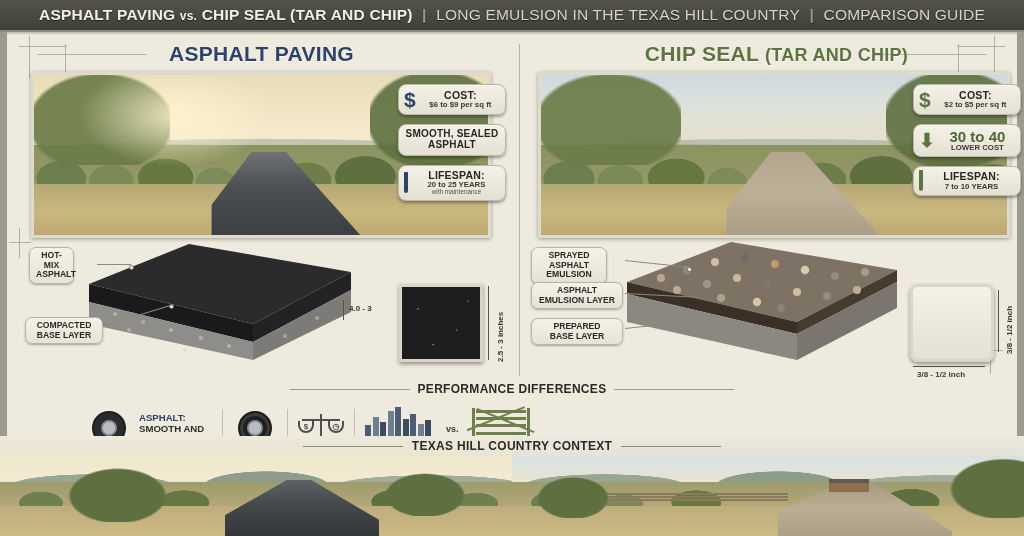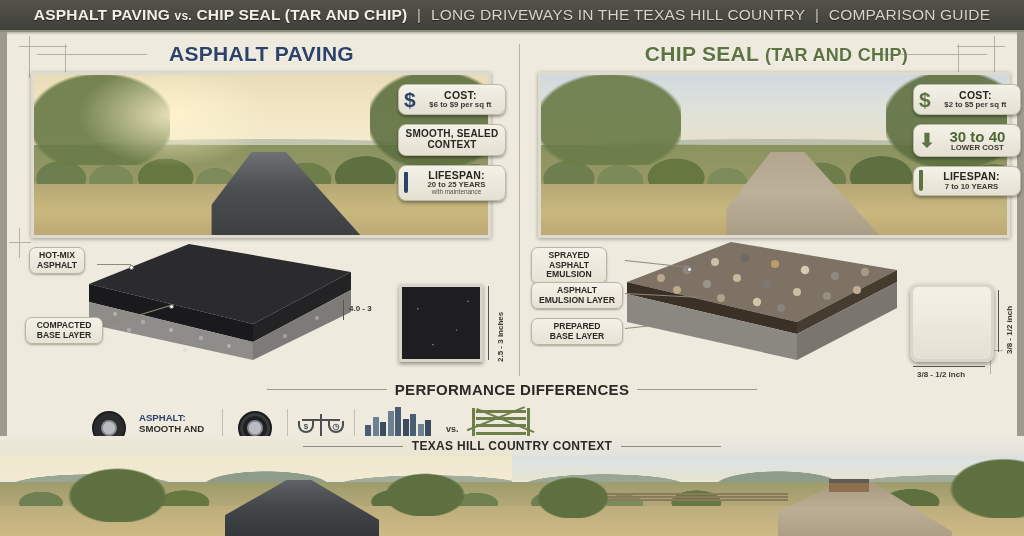--- a/index.html
+++ b/index.html
@@ -178,21 +178,21 @@
       radial-gradient(circle 7px at 62% 55%, #c19a6b 92%, transparent),
       radial-gradient(circle 8px at 20% 82%, #d6cab0 92%, transparent),
       radial-gradient(circle 7px at 55% 84%, #908a80 92%, transparent),
       radial-gradient(circle 8px at 86% 70%, #a89madd 92%, transparent),
       radial-gradient(circle 7px at 88% 88%, #bda98c 92%, transparent),
       #5d574e; }
 
   
   .perf-head { position:absolute; left:0; top:348px; width:1010px; height:18px;
     display:flex; align-items:center; justify-content:center; gap:8px; }
-  .perf-title { font-size:15px; font-weight:bold; color:#2b2a26; letter-spacing:.3px; }
+  .perf-title { font-size:12px; font-weight:bold; color:#2b2a26; letter-spacing:.3px; }
   .rule { height:1px; background:#9b998b; flex:0 0 120px; }
 
   .perf-row { position:absolute; left:0; top:368px; width:1010px; height:58px;
     display:flex; align-items:center; }
   .perf-item { display:flex; align-items:center; gap:8px; padding:0 10px; height:48px; }
   .perf-sep { width:1px; height:40px; background:#c2c0b2; }
   .perf-txt { line-height:1.18; }
   .perf-lead { font-size:9.6px; font-weight:bold; }
   .perf-lead.navy { color:#2d4268; } .perf-lead.olive { color:#5d7342; }
   .perf-desc { font-size:9.6px; font-weight:bold; color:#2f2e2a; text-transform:uppercase; }
@@ -285,21 +285,21 @@
 <body>
 
 <div class="page">
 
   <div class="header">
     <div class="header-text">
       <span class="hdr-strong">ASPHALT PAVING</span>
       <span class="hdr-vs">vs.</span>
       <span class="hdr-strong">CHIP SEAL (TAR AND CHIP)</span>
       <span class="hdr-sep">|</span>
-      <span class="hdr-light">LONG DRIVEWAYS IN THE TEXAS HILL COUNTRY</span>
+      <span class="hdr-light">LONG EMULSION IN THE TEXAS HILL COUNTRY</span>
       <span class="hdr-sep">|</span>
       <span class="hdr-light">COMPARISON GUIDE</span>
     </div>
   </div>
 
   <div class="frame">
 
     <div class="tick h" style="left:12px;top:14px;width:48px;"></div>
     <div class="tick v" style="left:22px;top:4px;height:42px;"></div>
     <div class="tick h" style="left:30px;top:22px;width:110px;"></div>
@@ -333,21 +333,21 @@
       <div class="chips" style="right:8px;top:52px;">
         <div class="chip">
           <span class="chip-ico dollar-navy">$</span>
           <span class="chip-body">
             <span class="chip-title" style="display:block">COST:</span>
             <span class="chip-sub" style="display:block">$6 to $9 per sq ft</span>
           </span>
         </div>
         <div class="chip plain">
           <span class="chip-body">
-            <span class="chip-title" style="display:block">SMOOTH, SEALED CONTEXT</span>
+            <span class="chip-title" style="display:block">SMOOTH, SEALED ASPHALT</span>
           </span>
         </div>
         <div class="chip">
           <span class="chip-ico">
             <span class="cal"><span class="dots"></span></span>
           </span>
           <span class="chip-body">
             <span class="chip-title" style="display:block">LIFESPAN:</span>
             <span class="chip-sub" style="display:block">20 to 25 YEARS</span>
             <span class="chip-note" style="display:block">with maintenance</span>
@@ -368,21 +368,21 @@
         <circle cx="86" cy="92" r="2" fill="#dedcd6"></circle>
           <circle cx="116" cy="100" r="2.3" fill="#cbc9c3"></circle>
         <circle cx="144" cy="108" r="2" fill="#d9d7d1"></circle>
           <circle cx="44" cy="92" r="2.1" fill="#cfcdc7"></circle>
         <circle cx="100" cy="112" r="2" fill="#d4d2cc"></circle>
           <circle cx="200" cy="98" r="2.2" fill="#c4c2bc"></circle>
         <circle cx="232" cy="80" r="2" fill="#d0cec8"></circle>
       </g>
     </svg>
 
-    <div class="lbl" style="left:22px;top:215px;width:56px;">HOT-MIX
+    <div class="lbl" style="left:22px;top:215px;width:45px;">HOT-MIX
 ASPHALT</div>
     <div class="leaddot" style="left:122px;top:233px;"></div>
     <div class="leader" style="left:90px;top:232px;width:34px;"></div>
 
     <div class="lbl" style="left:18px;top:285px;width:78px;">COMPACTED
 BASE LAYER</div>
     <div class="leaddot" style="left:162px;top:272px;"></div>
     <div class="leader" style="left:98px;top:293px;width:70px;transform:rotate(-17deg);"></div>
 
     <div class="dim" style="left:342px;top:272px;">4.0 - 3</div>

